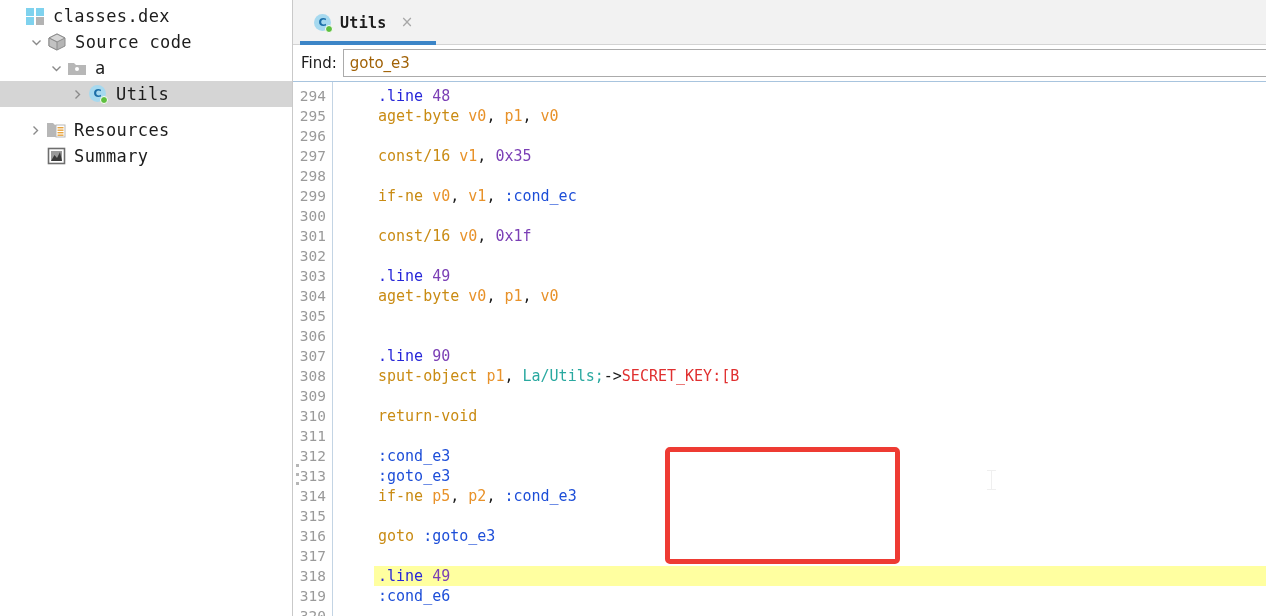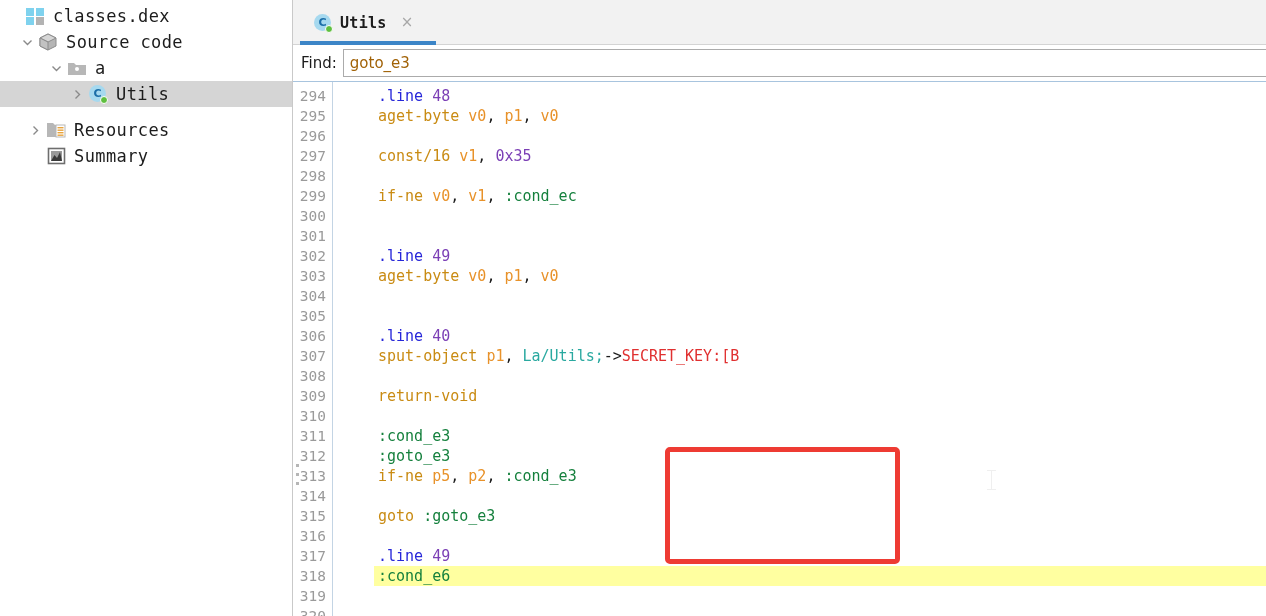--- a/index.html
+++ b/index.html
@@ -187,21 +187,21 @@
     white-space: pre;
     padding-left: 45px;
     color: #1c1c1c;
     position: relative;
   }
   .cl.hl { background: #ffffa0; padding-left: 0; }
   .t-dir   { color: #2727d9; }         
   .t-num   { color: #7b3fb5; }         
   .t-op    { color: #c98b13; }         
   .t-reg   { color: #e8922a; }         
-  .t-lbl   { color: #15803d; }         
+  .t-lbl   { color: #1d4ed8; }         
   .t-type  { color: #2aa9a0; }         
   .t-field { color: #e03030; }         
   .t-plain { color: #1c1c1c; }
 
   
   #hl-band {
     position: absolute;
     left: 41px; top: 0; right: 0; height: 20px;
     background: #ffffa0;
     z-index: 0;
@@ -260,21 +260,21 @@
           <span class="tree-icon">
             <span class="ico-dex">
               <i class="a"></i>
               <i class="b"></i>
               <i class="c"></i>
               <i class="d"></i>
             </span>
           </span>
           <span class="tree-label">classes.dex</span>
         </div>
-        <div class="tree-row" style="padding-left: 17px;">
+        <div class="tree-row" style="padding-left: 26px;">
           <span class="twisty">
             <svg width="11" height="11" viewBox="0 0 11 11">
               <path d="M1.5 3.5 L5.5 7.5 L9.5 3.5" fill="none" stroke="#8a8a8a" stroke-width="1.4"></path>
             </svg>
           </span>
           <span class="tree-icon">
             <svg width="20" height="20" viewBox="0 0 20 20">
               <path d="M10 2 L18 6 L18 14 L10 18 L2 14 L2 6 Z" fill="#b5b5b5" stroke="#8c8c8c" stroke-width="1"></path>
               <path d="M10 2 L18 6 L10 10 L2 6 Z" fill="#d6d6d6" stroke="#8c8c8c" stroke-width="1"></path>
               <path d="M10 10 L10 18 L2 14 L2 6 Z" fill="#c2c2c2" stroke="#8c8c8c" stroke-width="1"></path>
@@ -395,26 +395,27 @@
         </div>
       <div id="code-lines">
         <div id="hl-band" style="top: 484px;"></div>
       <div class="cl" style="z-index: 1;"><span class="t-dir">.line </span><span class="t-num">48</span></div>
           <div class="cl" style="z-index: 1;"><span class="t-op">aget-byte </span><span class="t-reg">v0</span><span class="t-plain">, </span><span class="t-reg">p1</span><span class="t-plain">, </span><span class="t-reg">v0</span></div>
           <div class="cl" style="z-index: 1;"></div>
           <div class="cl" style="z-index: 1;"><span class="t-op">const/16 </span><span class="t-reg">v1</span><span class="t-plain">, </span><span class="t-num">0x35</span></div>
           <div class="cl" style="z-index: 1;"></div>
           <div class="cl" style="z-index: 1;"><span class="t-op">if-ne </span><span class="t-reg">v0</span><span class="t-plain">, </span><span class="t-reg">v1</span><span class="t-plain">, </span><span class="t-lbl">:cond_ec</span></div>
           <div class="cl" style="z-index: 1;"></div>
+          <div class="cl" style="z-index: 1;"><span class="t-op">const/16 </span><span class="t-reg">v0</span><span class="t-plain">, </span><span class="t-num">0x1f</span></div>
           <div class="cl" style="z-index: 1;"></div>
           <div class="cl" style="z-index: 1;"><span class="t-dir">.line </span><span class="t-num">49</span></div>
           <div class="cl" style="z-index: 1;"><span class="t-op">aget-byte </span><span class="t-reg">v0</span><span class="t-plain">, </span><span class="t-reg">p1</span><span class="t-plain">, </span><span class="t-reg">v0</span></div>
           <div class="cl" style="z-index: 1;"></div>
           <div class="cl" style="z-index: 1;"></div>
-          <div class="cl" style="z-index: 1;"><span class="t-dir">.line </span><span class="t-num">40</span></div>
+          <div class="cl" style="z-index: 1;"><span class="t-dir">.line </span><span class="t-num">90</span></div>
           <div class="cl" style="z-index: 1;"><span class="t-op">sput-object </span><span class="t-reg">p1</span><span class="t-plain">, </span><span class="t-type">La/Utils;</span><span class="t-plain">-&gt;</span><span class="t-field">SECRET_KEY:[B</span></div>
           <div class="cl" style="z-index: 1;"></div>
           <div class="cl" style="z-index: 1;"><span class="t-op">return-void</span></div>
           <div class="cl" style="z-index: 1;"></div>
           <div class="cl" style="z-index: 1;"><span class="t-lbl">:cond_e3</span></div>
           <div class="cl" style="z-index: 1;"><span class="t-lbl">:goto_e3</span></div>
           <div class="cl" style="z-index: 1;"><span class="t-op">if-ne </span><span class="t-reg">p5</span><span class="t-plain">, </span><span class="t-reg">p2</span><span class="t-plain">, </span><span class="t-lbl">:cond_e3</span></div>
           <div class="cl" style="z-index: 1;"></div>
           <div class="cl" style="z-index: 1;"><span class="t-op">goto </span><span class="t-lbl">:goto_e3</span></div>
           <div class="cl hl" style="z-index: 1; background: transparent; padding-left: 45px;"></div>

